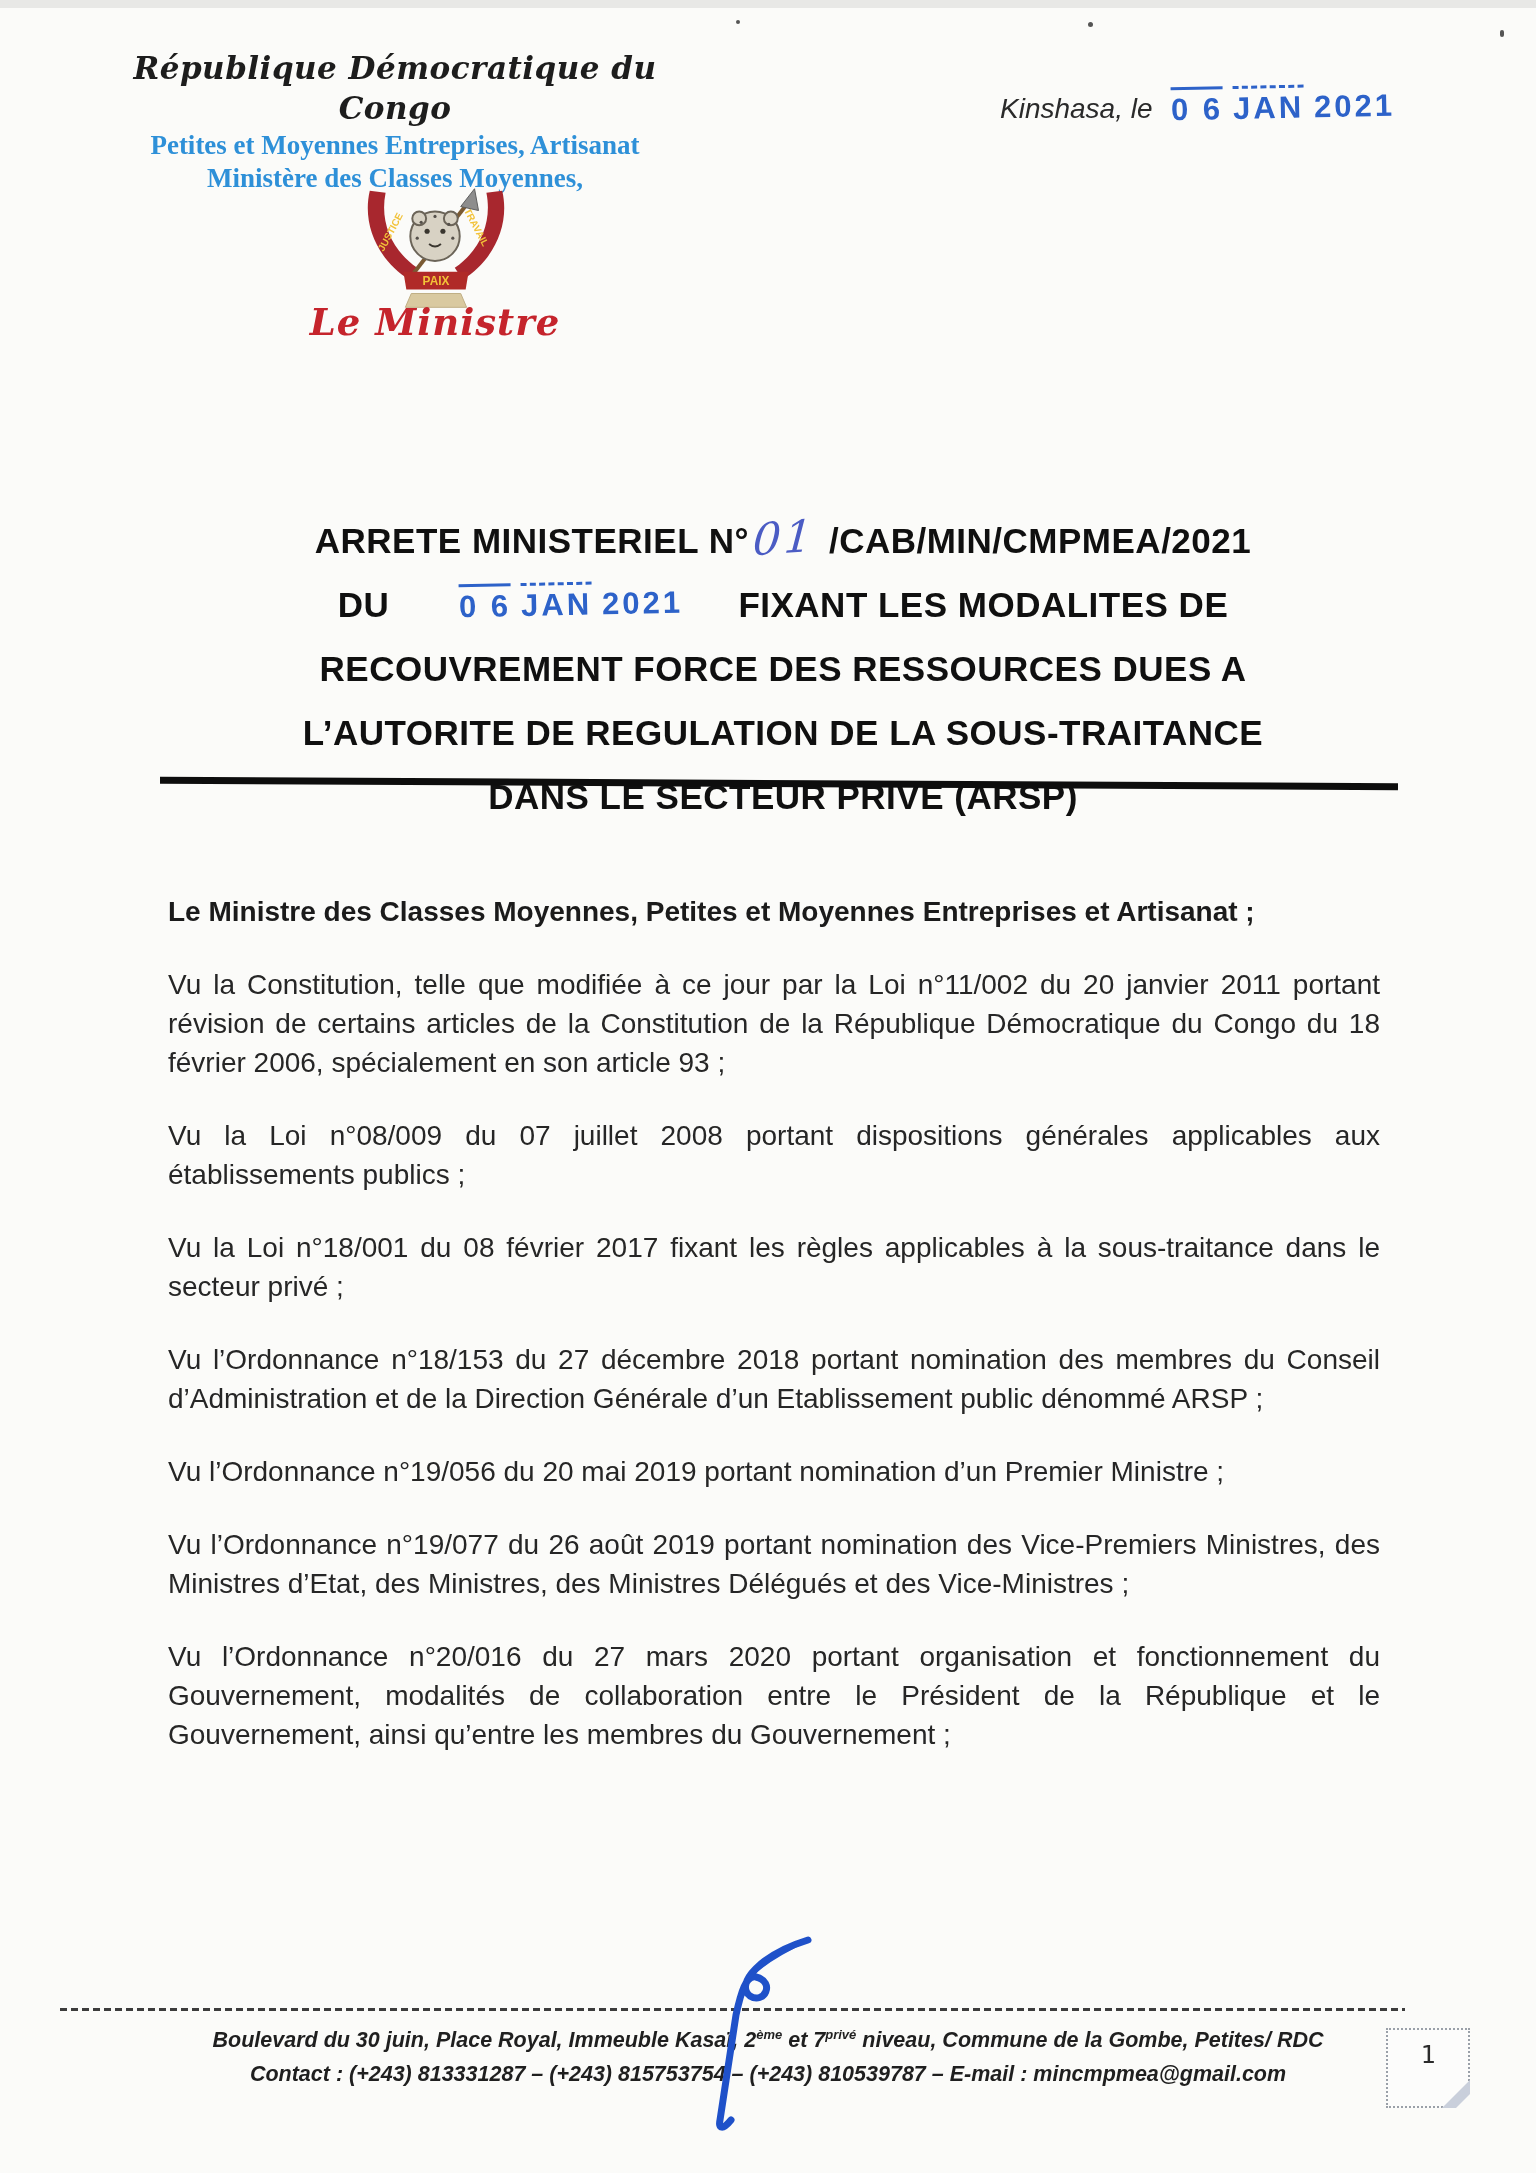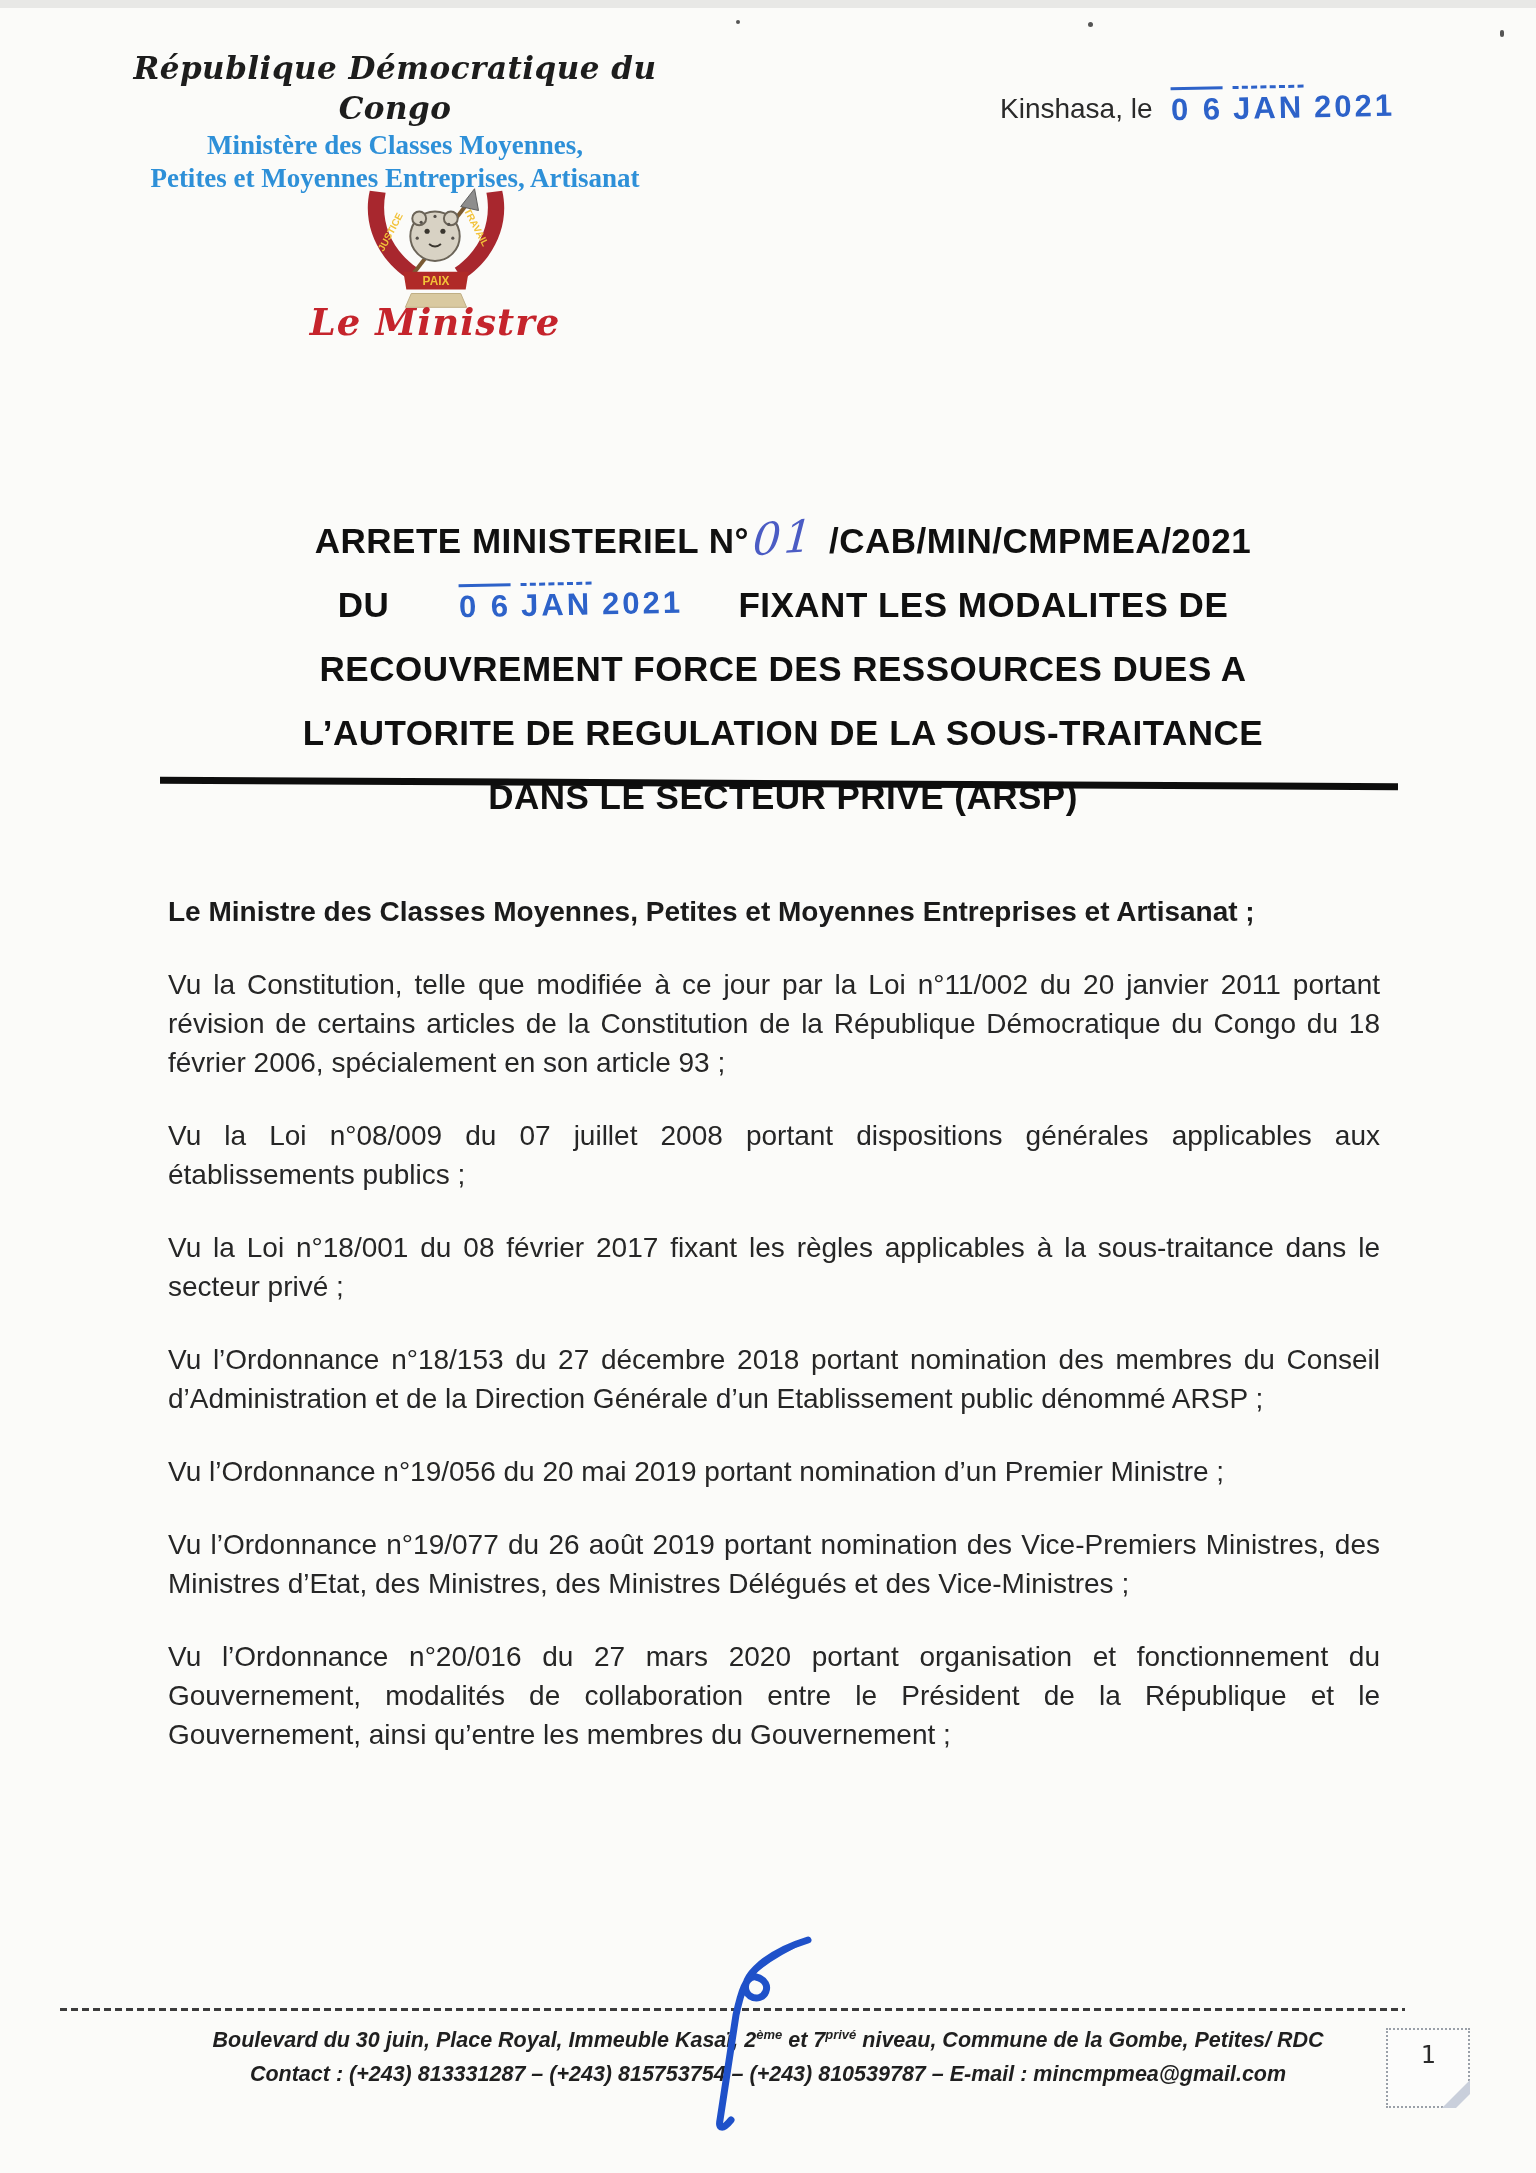--- a/index.html
+++ b/index.html
@@ -31,21 +31,21 @@
   .emblem{position:absolute;left:352px;top:168px;width:168px;height:152px;}
   .minister-title{
     position:absolute;left:295px;top:292px;width:280px;
     text-align:center;
     font-family:"DejaVu Serif", serif;
     font-style:italic;font-weight:bold;
     font-size:37px;color:#c5242c;letter-spacing:1px;
   }
   
   .dateline{position:absolute;left:1000px;top:82px;white-space:nowrap;}
-  .dateline .label{font-size:28px;color:#2a2a2a;}
+  .dateline .label{font-size:28px;color:#2a2a2a;font-style:italic;}
   .stamp{
     display:inline-block;
     font-weight:bold;color:#2d62c9;
     letter-spacing:3px;white-space:nowrap;
     transform:rotate(-1.2deg);
   }
   .dateline .stamp{font-size:31px;margin-left:14px;}
   .stamp .day{border-top:3px solid #2d62c9;padding-top:2px;}
   .stamp .mon{border-top:3px dashed #2d62c9;padding-top:2px;margin-left:10px;}
   .stamp .yr{margin-left:10px;}
@@ -115,22 +115,22 @@
 <body>
 
 <div class="page">
 
   <div class="speck" style="left:736px;top:12px;width:4px;height:4px;"></div>
   <div class="speck" style="left:1088px;top:14px;width:5px;height:5px;"></div>
   <div class="speck" style="left:1500px;top:22px;width:4px;height:7px;border-radius:2px;"></div>
 
   <div class="letterhead">
     <div class="lh-country">République Démocratique du Congo</div>
+    <div class="lh-ministry">Petites et Moyennes Entreprises, Artisanat</div>
     <div class="lh-ministry">Ministère des Classes Moyennes,</div>
-    <div class="lh-ministry">Petites et Moyennes Entreprises, Artisanat</div>
   </div>
 
   <svg class="emblem" viewBox="0 0 170 152">
 
     <path d="M18 14 C10 48 26 84 58 104 L66 92 C40 74 28 46 34 16 Z" fill="#a8272e"></path>
 
     <path d="M152 14 C160 48 144 84 112 104 L104 92 C130 74 142 46 136 16 Z" fill="#a8272e"></path>
     <text x="0" y="0" transform="translate(32,76) rotate(-62)" font-size="10" font-weight="bold" fill="#f2c238" font-family="Liberation Sans, sans-serif">JUSTICE</text>
     <text x="0" y="0" transform="translate(113,34) rotate(62)" font-size="10" font-weight="bold" fill="#f2c238" font-family="Liberation Sans, sans-serif">TRAVAIL</text>
 

